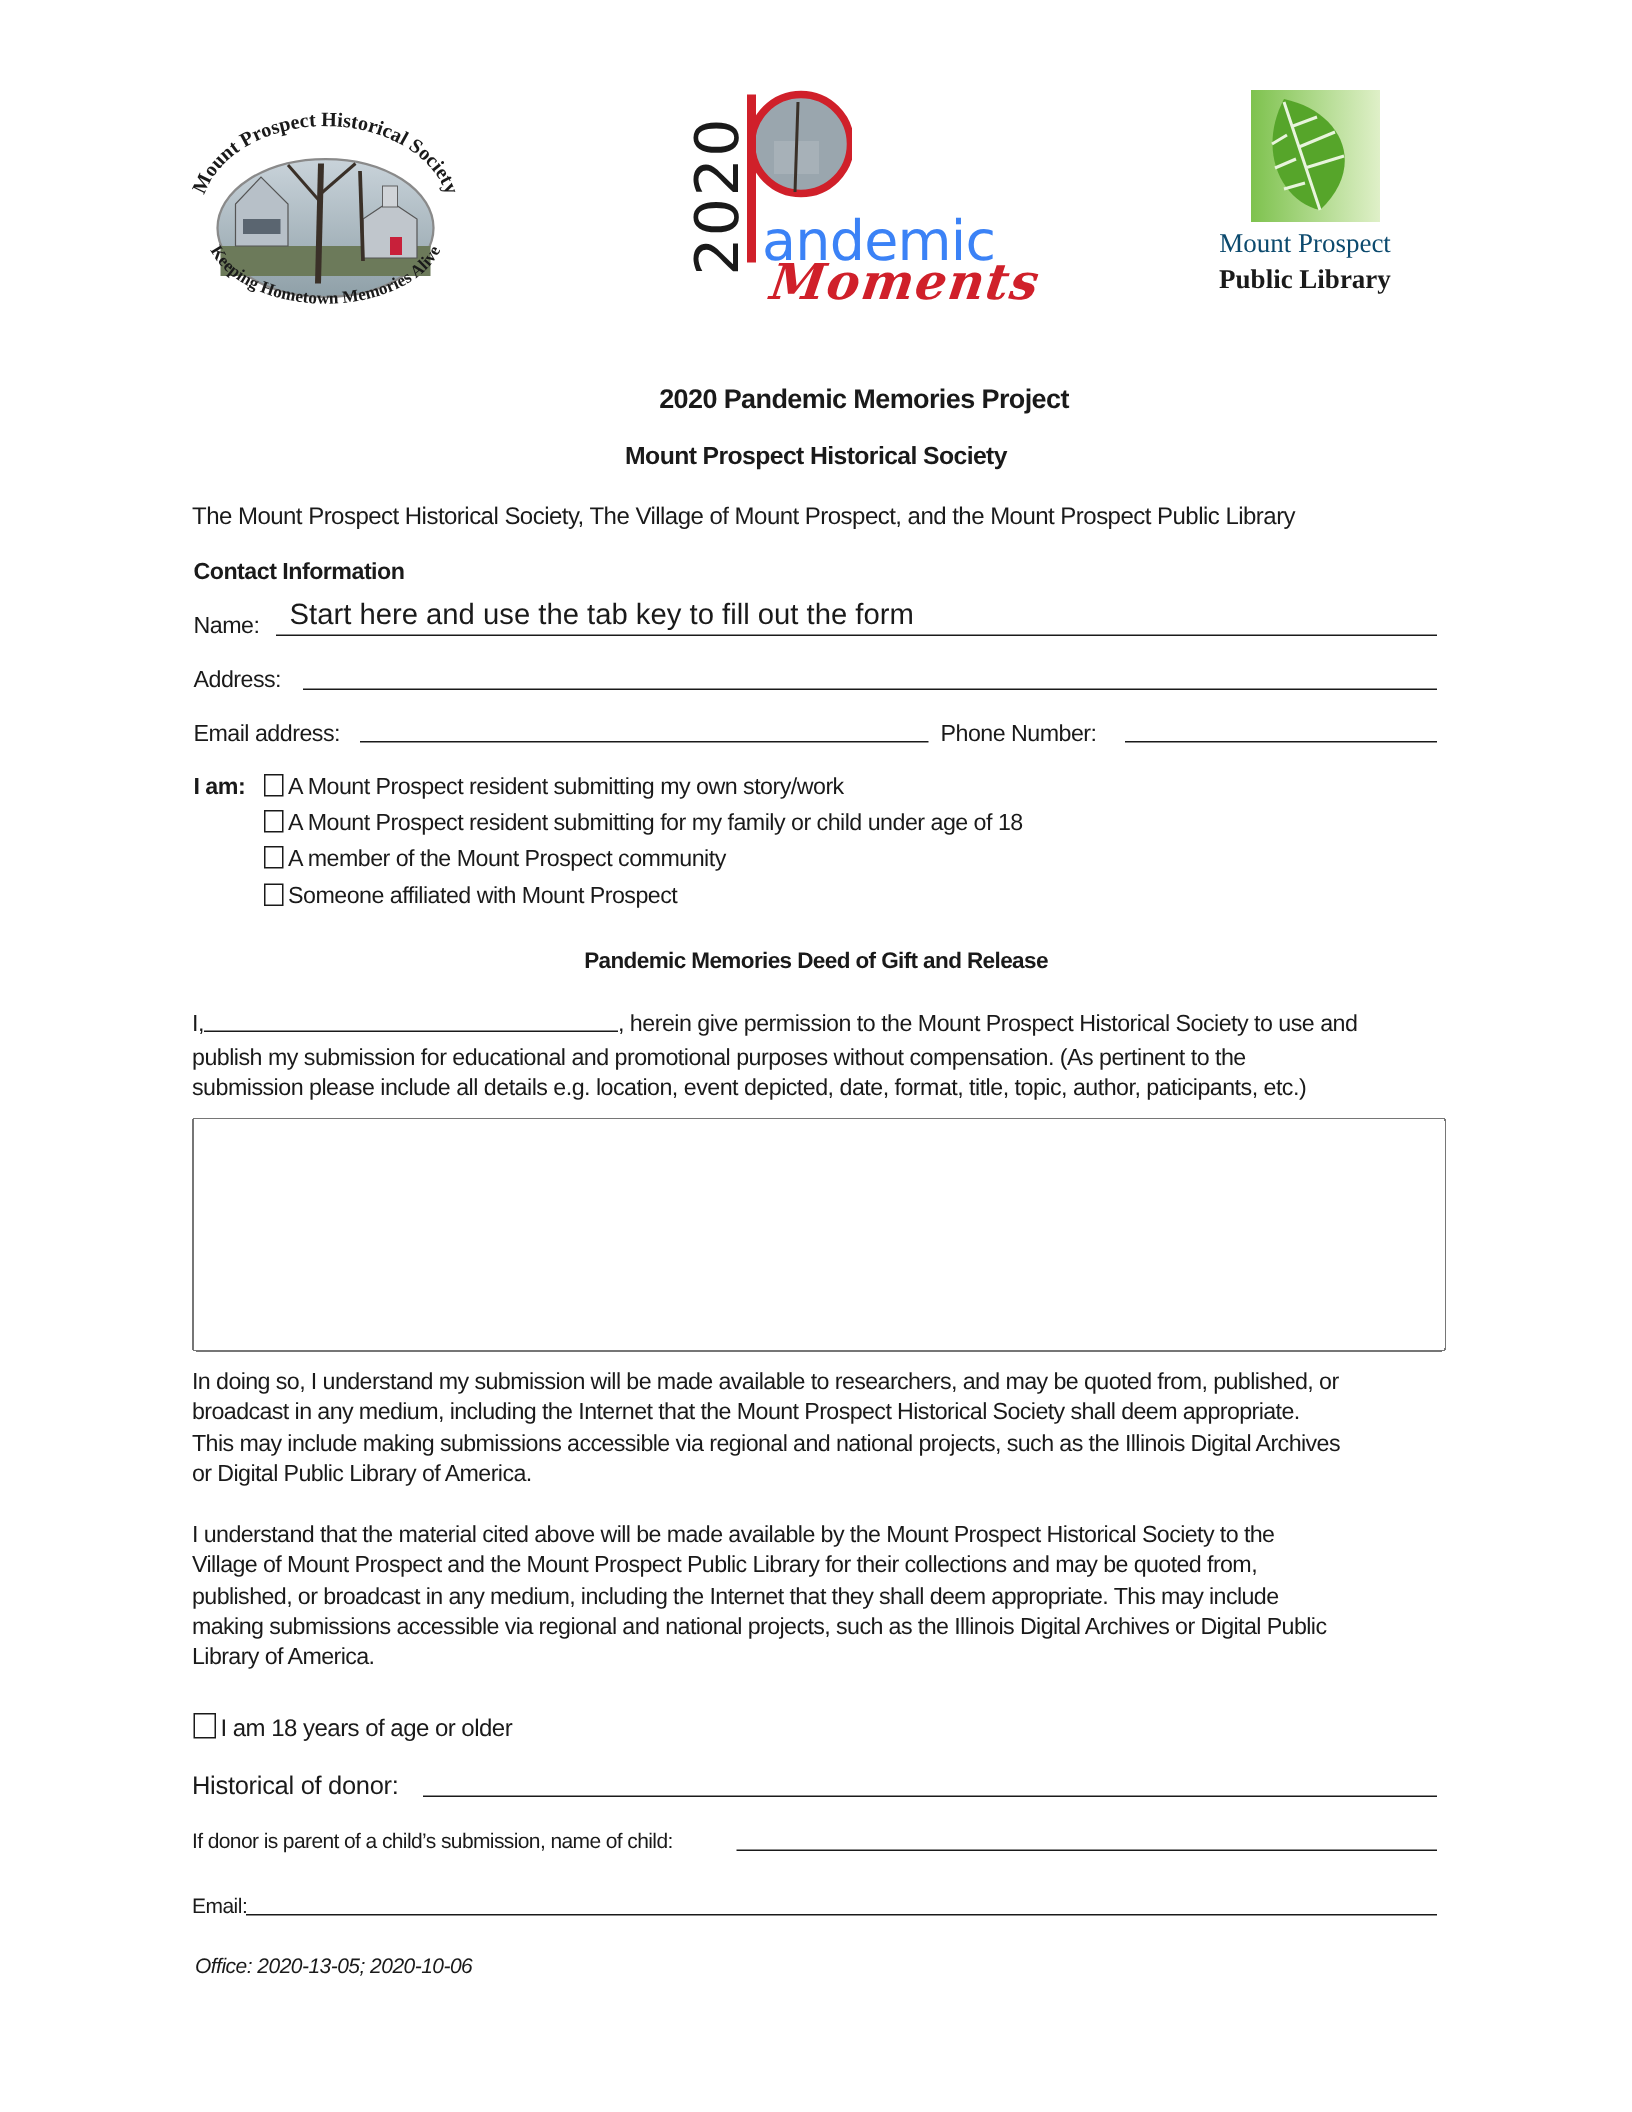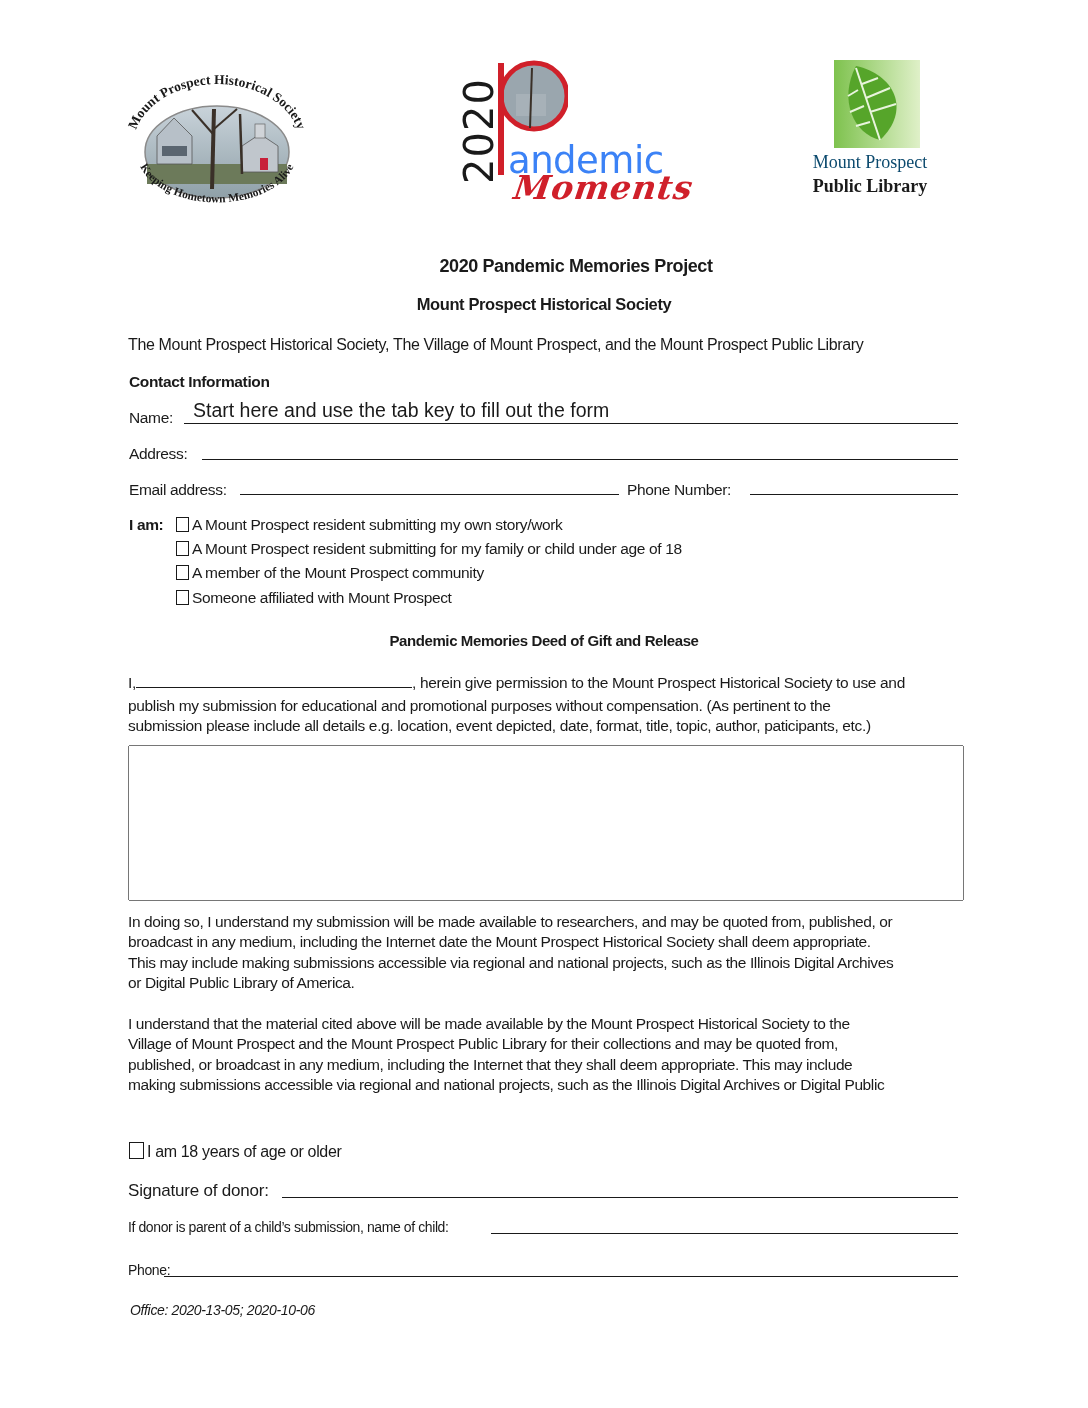--- a/index.html
+++ b/index.html
@@ -116,41 +116,42 @@
 <div class="line" style="left:136px; width:276px; top:687px;"></div>
 <input class="abs field" style="left: 140px; top: 668px; width: 268px; height: 19px; font-size: 15px;" value="">
 <div class="abs t" style="left:412px; top:674px;">, herein give permission to the Mount Prospect Historical Society to use and</div>
 <div class="abs t" style="left:128px; top:697px;">publish my submission for educational and promotional purposes without compensation. (As pertinent to the</div>
 <div class="abs t" style="left:128px; top:717px;">submission please include all details e.g. location, event depicted, date, format, title, topic, author, paticipants, etc.)</div>
 
 <textarea class="abs field" style="left: 128px; top: 745px; width: 830px; height: 150px; resize: none; font-size: 15px;"></textarea>
 
 <div class="abs para" style="left:128px; top:912px;">
   <div>In doing so, I understand my submission will be made available to researchers, and may be quoted from, published, or</div>
-  <div>broadcast in any medium, including the Internet date the Mount Prospect Historical Society shall deem appropriate.</div>
+  <div>broadcast in any medium, including the Internet that the Mount Prospect Historical Society shall deem appropriate.</div>
   <div>This may include making submissions accessible via regional and national projects, such as the Illinois Digital Archives</div>
   <div>or Digital Public Library of America.</div>
 </div>
 
 <div class="abs para" style="left:128px; top:1014px;">
   <div>I understand that the material cited above will be made available by the Mount Prospect Historical Society to the</div>
   <div>Village of Mount Prospect and the Mount Prospect Public Library for their collections and may be quoted from,</div>
   <div>published, or broadcast in any medium, including the Internet that they shall deem appropriate. This may include</div>
   <div>making submissions accessible via regional and national projects, such as the Illinois Digital Archives or Digital Public</div>
+  <div>Library of America.</div>
 </div>
 
 <div class="abs t" style="left:129px; top:1142px; font-size:16px;">
   <span class="cb" style="width:15px; height:17px;"></span><span>I am 18 years of age or older</span>
 </div>
 
-<div class="abs t" style="left:128px; top:1181px; font-size:17px; letter-spacing:-0.2px;">Signature of donor:</div>
+<div class="abs t" style="left:128px; top:1181px; font-size:17px; letter-spacing:-0.2px;">Historical of donor:</div>
 <div class="line" style="left:282px; width:676px; top:1197px;"></div>
 <input class="abs field" style="left: 286px; top: 1176px; width: 668px; height: 20px; font-size: 15px;" value="">
 
 <div class="abs t" style="left:128px; top:1219px; font-size:14px; letter-spacing:-0.4px;">If donor is parent of a child’s submission, name of child:</div>
 <div class="line" style="left:491px; width:467px; top:1233px;"></div>
 <input class="abs field" style="left: 495px; top: 1214px; width: 460px; height: 18px; font-size: 14px;" value="">
 
-<div class="abs t" style="left:128px; top:1262px; font-size:14px;">Phone:</div>
+<div class="abs t" style="left:128px; top:1262px; font-size:14px;">Email:</div>
 <div class="line" style="left:164px; width:794px; top:1276px;"></div>
 <input class="abs field" style="left: 168px; top: 1257px; width: 786px; height: 18px; font-size: 14px;" value="">
 
 <div class="abs t" style="left:130px; top:1302px; font-size:14px; font-style:italic;">Office: 2020-13-05; 2020-10-06</div>
 
 </body></html>

